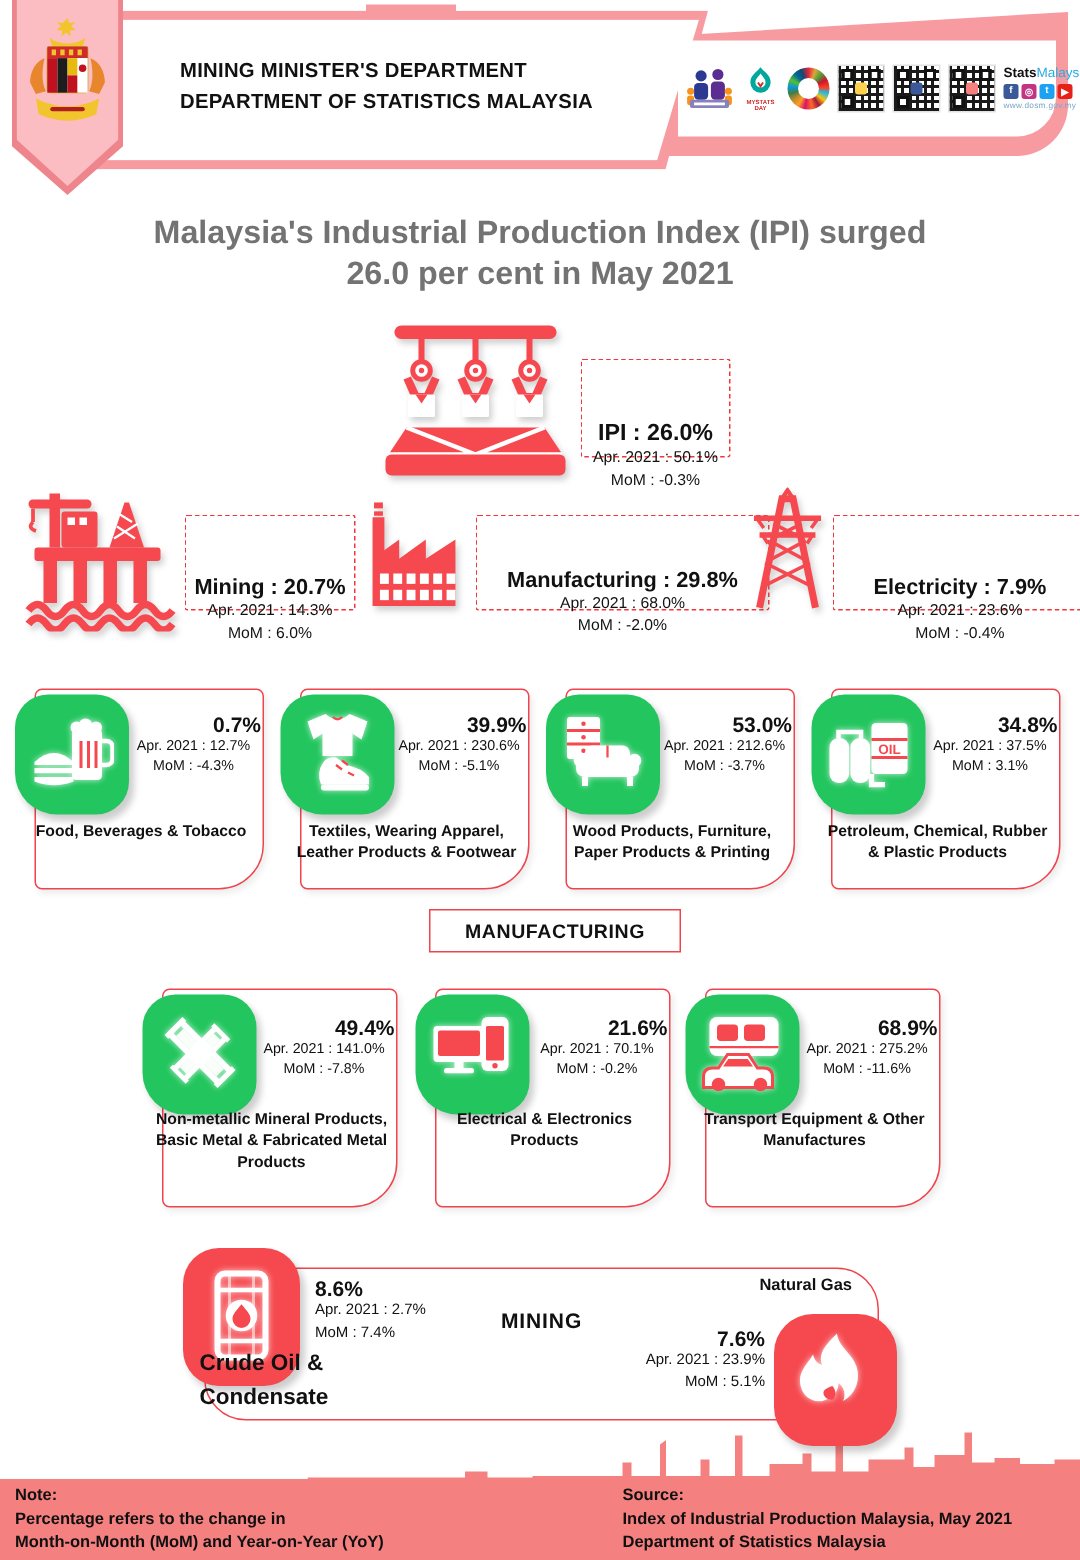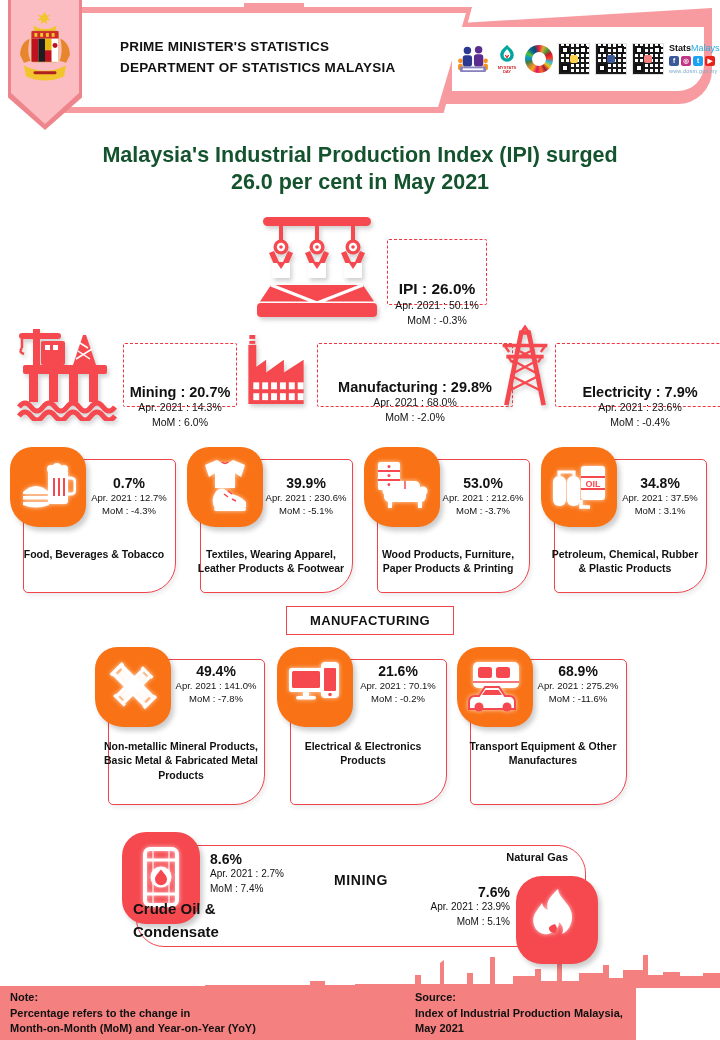--- a/index.html
+++ b/index.html
@@ -43,48 +43,48 @@
   .brandline { font-size:9px; line-height:1.1; white-space:nowrap; }
   .brandline b { color:#111; font-weight:800; } .brandline span { color:#29abe2; font-weight:400; }
   .socials { display:flex; gap:2px; margin:2px 0; }
   .soc { width:10px; height:10px; border-radius:2px; color:#fff; font-size:6.5px; font-weight:700;
     display:flex; align-items:center; justify-content:center; }
   .soc-f { background:#3b5998; } .soc-ig { background:#c13584; } .soc-tw { background:#1da1f2; } .soc-yt { background:#e62117; }
   .site { font-size:5.5px; color:#7aa7c7; letter-spacing:.2px; }
 
   
   .title { left:40px; top:142px; width:640px; text-align:center; font-size:21.5px; font-weight:800;
-    line-height:1.24; color:#14532d; }
+    line-height:1.24; color:#737373; }
 
   
   .dashed { background:#fff; border:1.5px dashed #f0353e; border-radius:2px; text-align:center; }
   .dashed .t { font-weight:800; font-size:14.5px; white-space:nowrap;margin-top:32px; }
   .dashed .s { font-size:10.5px; line-height:1.45; white-space:nowrap; }
   .ipi-box { left:387px; top:239px; width:100px; height:66px; padding-top:8px; }
   .ipi-box .t { font-size:15.5px; }
   .box-mining { left:123px; top:343px; width:114px; height:64px; padding-top:8px; }
   .box-manufacturing { left:317px; top:343px; width:196px; height:64px; padding-top:3px; }
   .box-electricity { left:555px; top:343px; width:170px; height:64px; padding-top:8px; }
 
   .big-icon { filter:drop-shadow(2px 3px 2px rgba(120,120,120,.35)); }
 
   
   .subcard { position:absolute; width:166px; height:146px; }
   .subcard .body { position:absolute; left:13px; top:12px; right:0; bottom:0; background:#fff;
     border:1.3px solid #f0444c; border-radius:5px 5px 30px 5px; box-shadow:2px 3px 4px rgba(0,0,0,.07); }
-  .subcard .tile { position:absolute; left:0; top:0; width:76px; height:80px; background:#f97316;
+  .subcard .tile { position:absolute; left:0; top:16px; width:76px; height:80px; background:#22c55e;
     border-radius:22px 22px 22px 28px; box-shadow:3px 4px 5px rgba(0,0,0,.20);padding-left:16px; }
   .subcard .tile svg { position:absolute; left:10px; top:11px; filter:drop-shadow(0 0 2px rgba(255,255,255,.75)); }
   .subcard .stats { position:absolute; left:74px; top:28px; right:2px; text-align:center; }
-  .subcard .value { font-size:14px; font-weight:800; }
+  .subcard .value { font-size:14px; font-weight:800;text-align:right; }
   .subcard .sub { font-size:9.5px; line-height:1.4; white-space:nowrap; }
   .subcard .label { position:absolute; left:8px; top:100px; right:6px; text-align:center;
     font-weight:700; font-size:10.5px; line-height:1.38; }
   .subcard.r2 { width:170px; height:158px; }
-  .subcard.r2 .stats { top:16px; }
+  .subcard.r2 .stats { top:30px; }
   .subcard.r2 .label { top:92px; }
 
   .badge { position:absolute; background:#fff; border:1.5px solid #f0444c; text-align:center;
     font-weight:800; font-size:13px; letter-spacing:.4px; }
   .badge-manufacturing { left:286px; top:606px; width:168px; height:29px; line-height:27px; }
 
   
   .mining-panel { left:136px; top:845px; width:450px; height:102px; background:#fff;
     border:1.5px solid #f0444c; border-radius:28px; z-index:1; }
   .m-tile { position:absolute; background:#f5494f; box-shadow:3px 4px 5px rgba(0,0,0,.20); z-index:2; }
@@ -95,32 +95,32 @@
   .crude-stats { left:210px; top:851px; text-align:left; z-index:3; }
   .crude-stats .value, .gas-stats .value { font-size:14px; font-weight:800; }
   .crude-stats .sub, .gas-stats .sub { font-size:10px; line-height:1.45; white-space:nowrap; }
   .crude-label { left:133px; top:898px; width:112px; font-size:15px; font-weight:700; line-height:1.5; z-index:3; }
   .badge-mining { left:296px; top:872px; width:130px; border:none; font-size:14px; letter-spacing:.6px; background:transparent; z-index:3;}
   .gas-label { left:440px; top:851px; width:128px; text-align:right; font-size:11px; font-weight:700; z-index:3; }
   .gas-stats { left:360px; top:884px; width:150px; text-align:right; z-index:3; }
 
   
   .skyline { left:205px; top:945px; z-index:0; }
-  .footer-band { left:0; top:986px; width:636px; height:54px; background:#f58080; z-index:1; }
+  .footer-band { left:0; top:986px; width:720px; height:54px; background:#f58080; z-index:1; }
   .foot-block { position:absolute; top:4px; font-size:11px; font-weight:700; line-height:1.42; color:#101010; }
   .foot-note { left:10px; } .foot-source { left:415px; }
 </style>
 </head>
 <body>
 
 <div class="page">
 
   <div class="abs band-bg"></div>
   <div class="abs band">
-    <div class="dept1">PRIME MINISTER'S STATISTICS</div>
+    <div class="dept1">MINING MINISTER'S DEPARTMENT</div>
     <div class="dept2">DEPARTMENT OF STATISTICS MALAYSIA</div>
   </div>
   <div class="abs band-notch"></div>
 
   <div class="abs ribbon-outer">
     <div class="ribbon-inner"></div>
     <svg class="coat" width="62" height="92" viewBox="0 0 64 96">
       <path d="M32 2l1.3 3.8 4-.9-2.7 3.1 3.2 2.5-4.1.3.5 4.1-3.2-2.7-3.2 2.7.5-4.1-4.1-.3 3.2-2.5-2.7-3.1 4 .9z" fill="#f2c52e"></path>
       <path d="M20 16a12 12 0 0 0 24 0a14 8 0 0 1-24 0z" fill="#f2c52e"></path>
       <path d="M16 30c-6 2-10 9-10 17l4 8 7-2c-3.5-7-2.5-16-1-23z" fill="#e8862d"></path>

